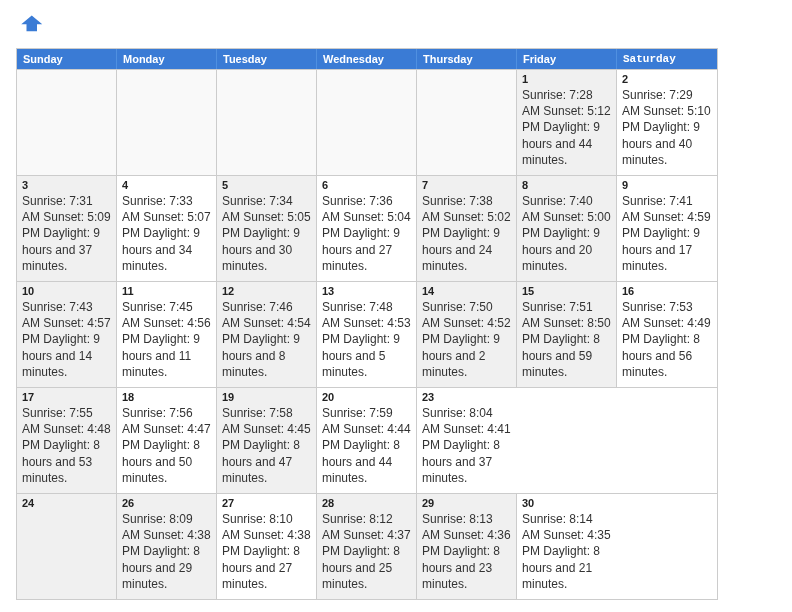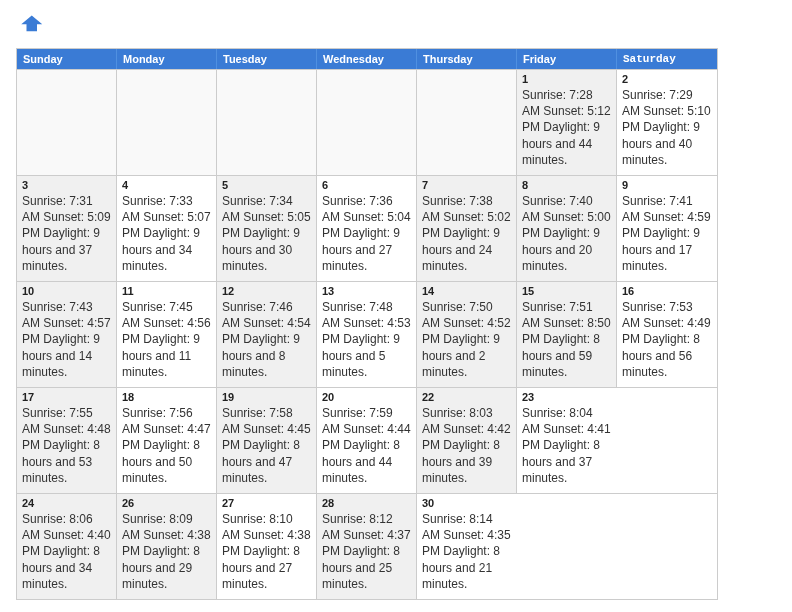--- a/index.html
+++ b/index.html
@@ -262,57 +262,54 @@
             <div class="day-info">Sunrise: 7:58 AM
 Sunset: 4:45 PM
 Daylight: 8 hours and 47 minutes.</div>
           </div>
           <div class="cal-cell">
             <div class="day-num">20</div>
             <div class="day-info">Sunrise: 7:59 AM
 Sunset: 4:44 PM
 Daylight: 8 hours and 44 minutes.</div>
           </div>
-          <div class="cal-cell shaded">
-            <div class="day-num">22</div>
-            <div class="day-info">Sunrise: 8:03 AM
-Sunset: 4:42 PM
-Daylight: 8 hours and 39 minutes.</div>
-          </div>
           <div class="cal-cell">
             <div class="day-num">23</div>
             <div class="day-info">Sunrise: 8:04 AM
 Sunset: 4:41 PM
 Daylight: 8 hours and 37 minutes.</div>
           </div>
         </div>
         <div class="cal-row">
           <div class="cal-cell shaded">
             <div class="day-num">24</div>
-            <div class="day-info">Sunrise: 8:06 AM
-Sunset: 4:40 PM
-Daylight: 8 hours and 34 minutes.</div>
           </div>
           <div class="cal-cell shaded">
             <div class="day-num">26</div>
             <div class="day-info">Sunrise: 8:09 AM
 Sunset: 4:38 PM
 Daylight: 8 hours and 29 minutes.</div>
           </div>
           <div class="cal-cell">
             <div class="day-num">27</div>
             <div class="day-info">Sunrise: 8:10 AM
 Sunset: 4:38 PM
 Daylight: 8 hours and 27 minutes.</div>
           </div>
           <div class="cal-cell shaded">
             <div class="day-num">28</div>
             <div class="day-info">Sunrise: 8:12 AM
 Sunset: 4:37 PM
 Daylight: 8 hours and 25 minutes.</div>
+          </div>
+          <div class="cal-cell shaded">
+            <div class="day-num">29</div>
+            <div class="day-info">Sunrise: 8:13 AM
+Sunset: 4:36 PM
+Daylight: 8 hours and 23 minutes.</div>
           </div>
           <div class="cal-cell">
             <div class="day-num">30</div>
             <div class="day-info">Sunrise: 8:14 AM
 Sunset: 4:35 PM
 Daylight: 8 hours and 21 minutes.</div>
           </div>
         </div>
       </div>
   </div>

